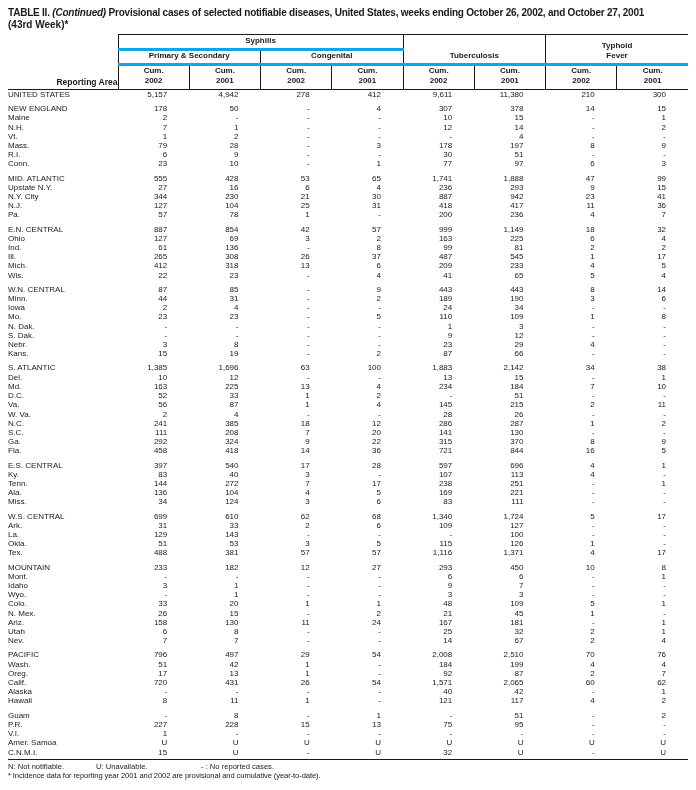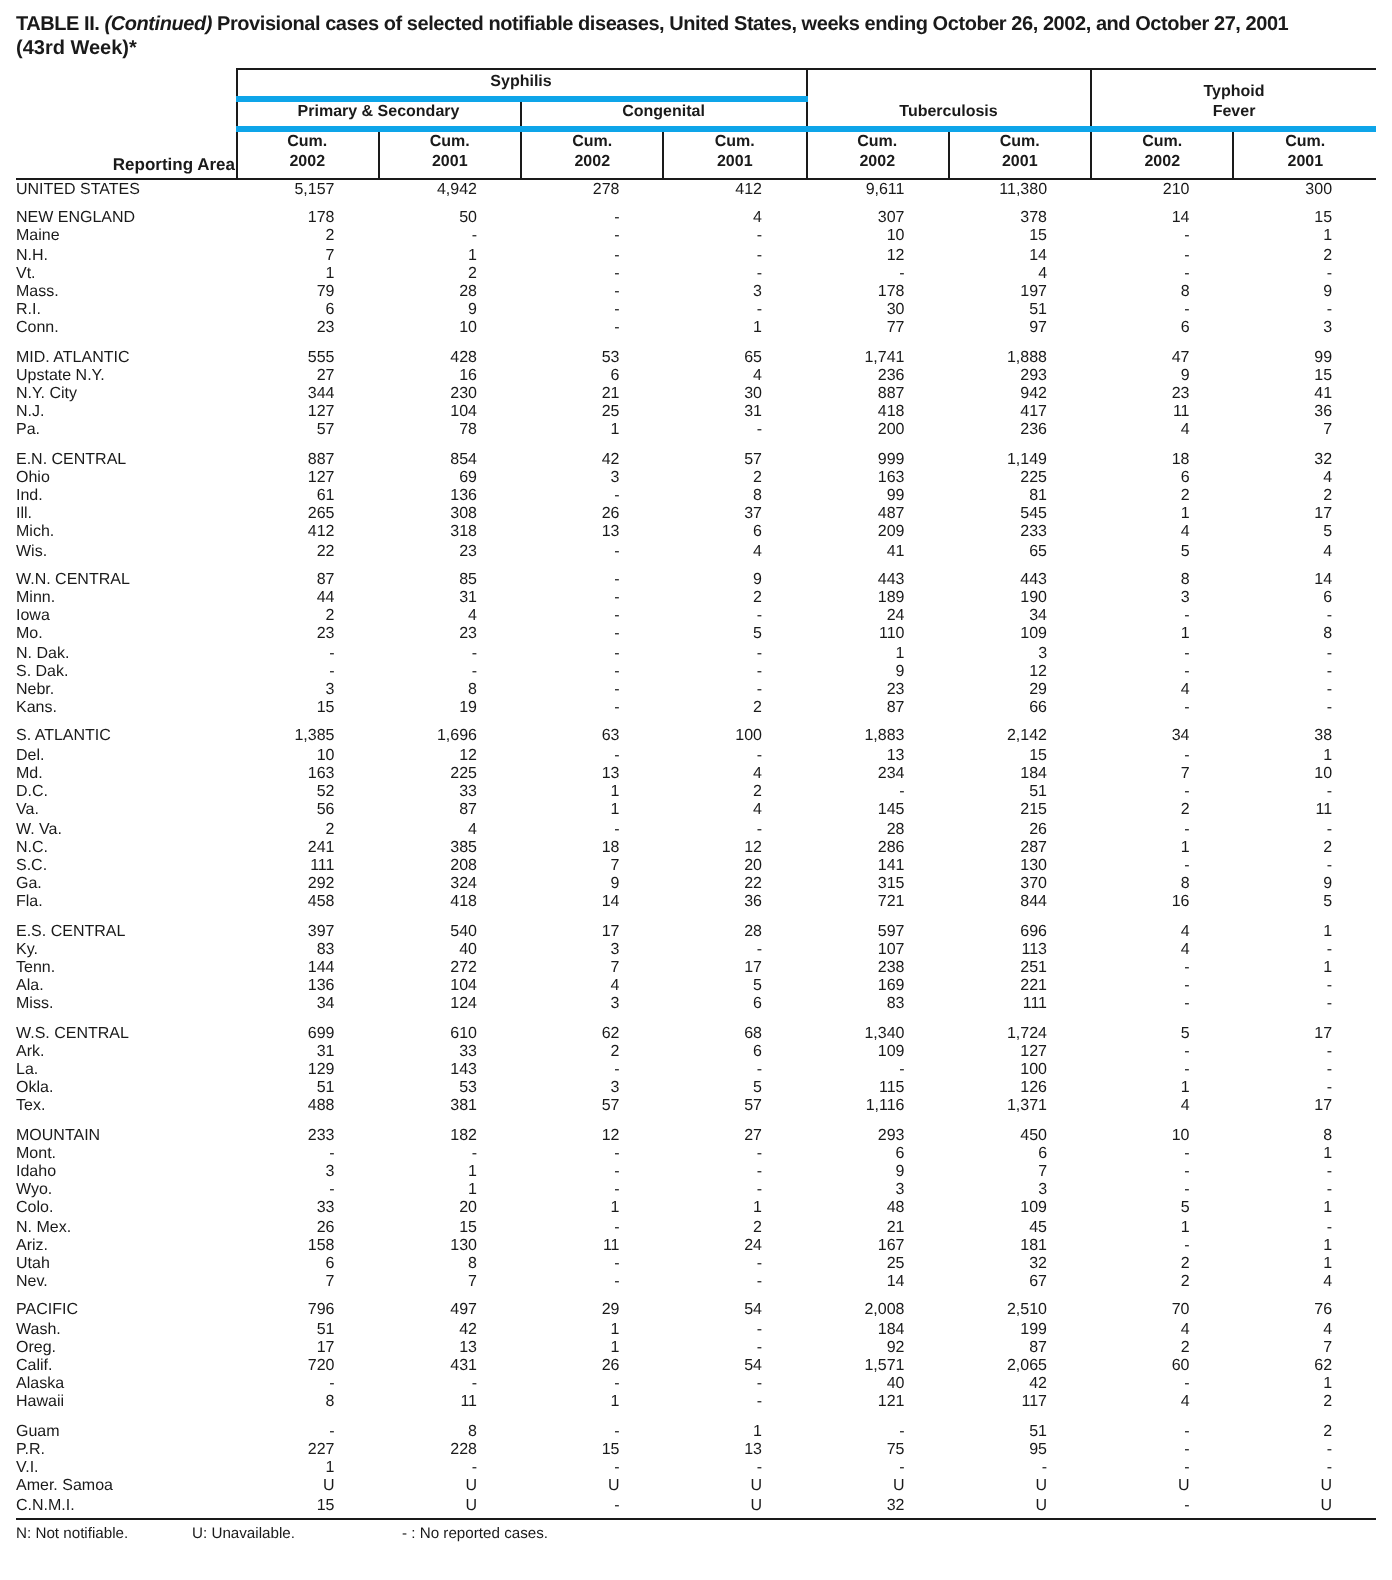--- a/index.html
+++ b/index.html
@@ -863,15 +863,16 @@
           <td class="num">-</td>
           <td class="num">U</td>
         </tr>
       </tbody>
   </table>
 
   <div class="footnotes">
     <div class="legend">
       <span class="item-n">N: Not notifiable.</span><span class="item-u">U: Unavailable.</span><span class="item-dash">- : No reported cases.</span>
     </div>
+    <div class="note">* Incidence data for reporting year 2001 and 2002 are provisional and cumulative (year-to-date).</div>
   </div>
 
 </div>
 
 </body></html>

